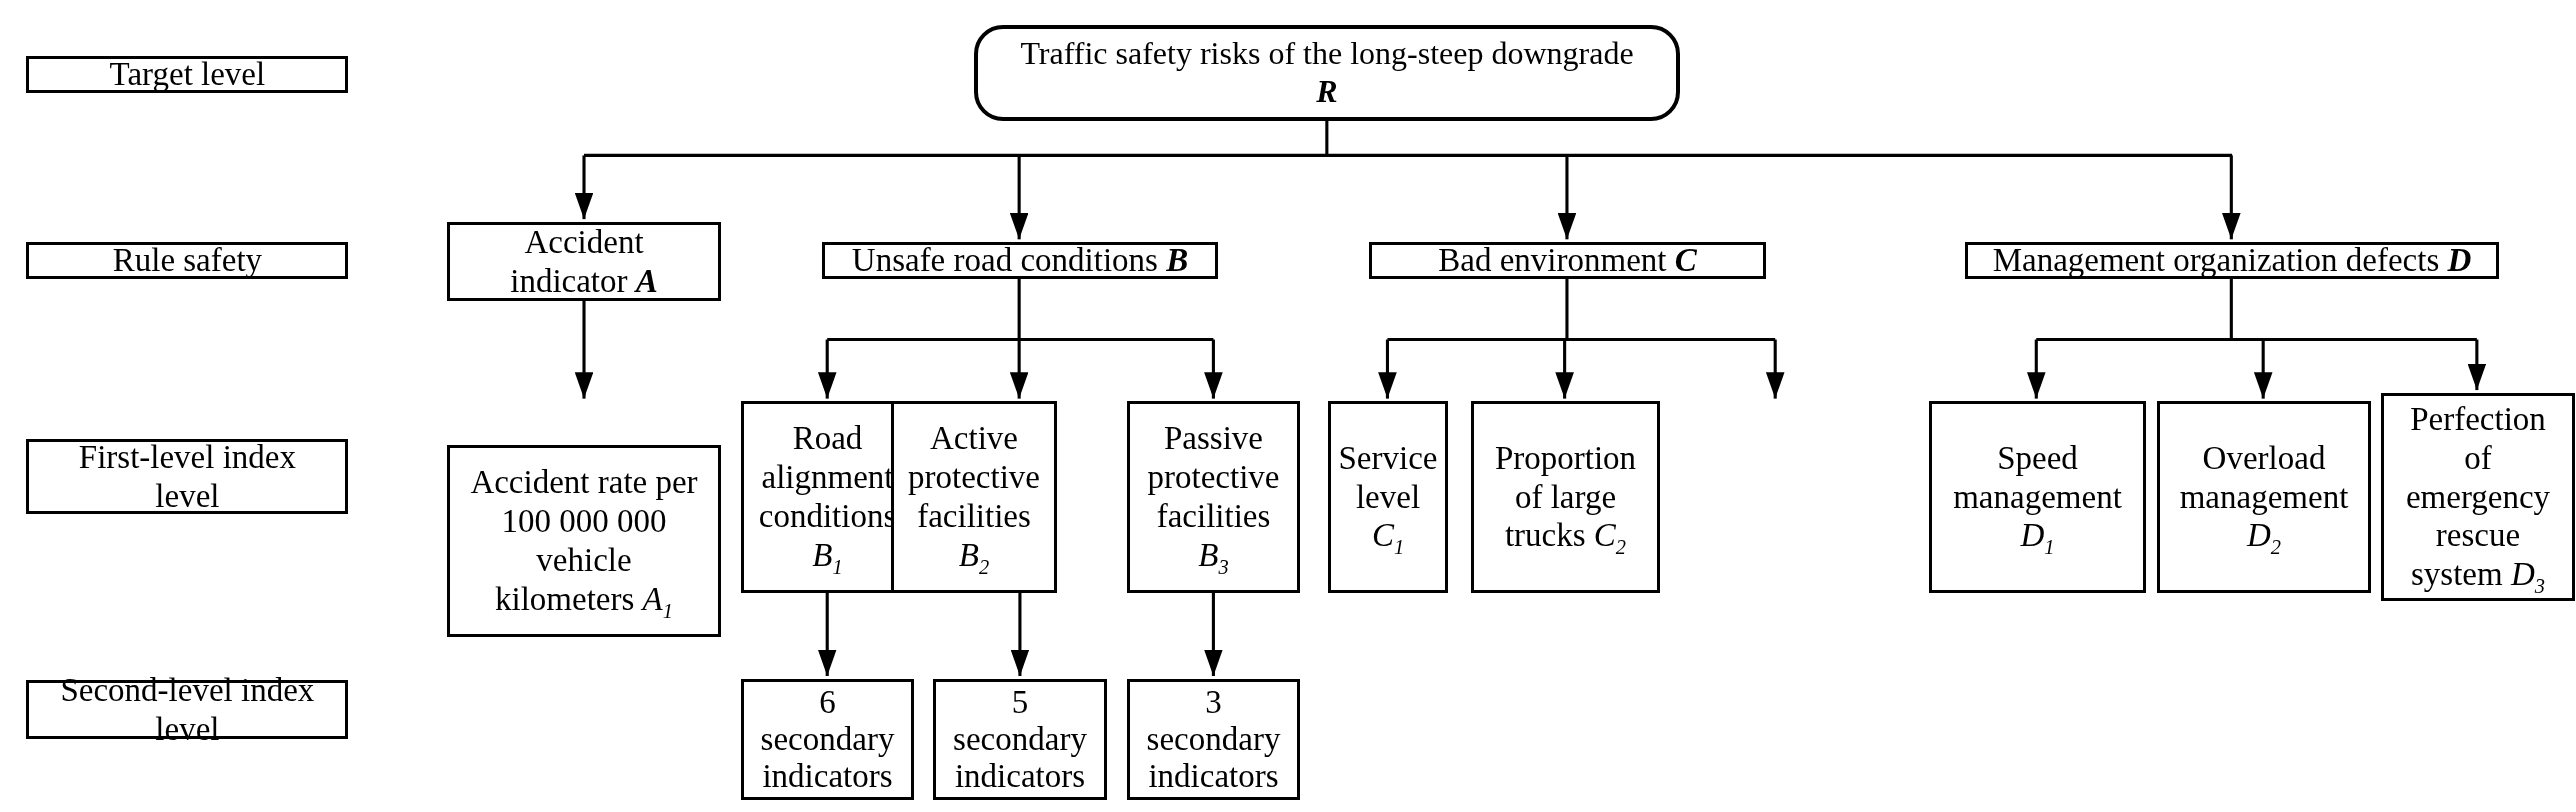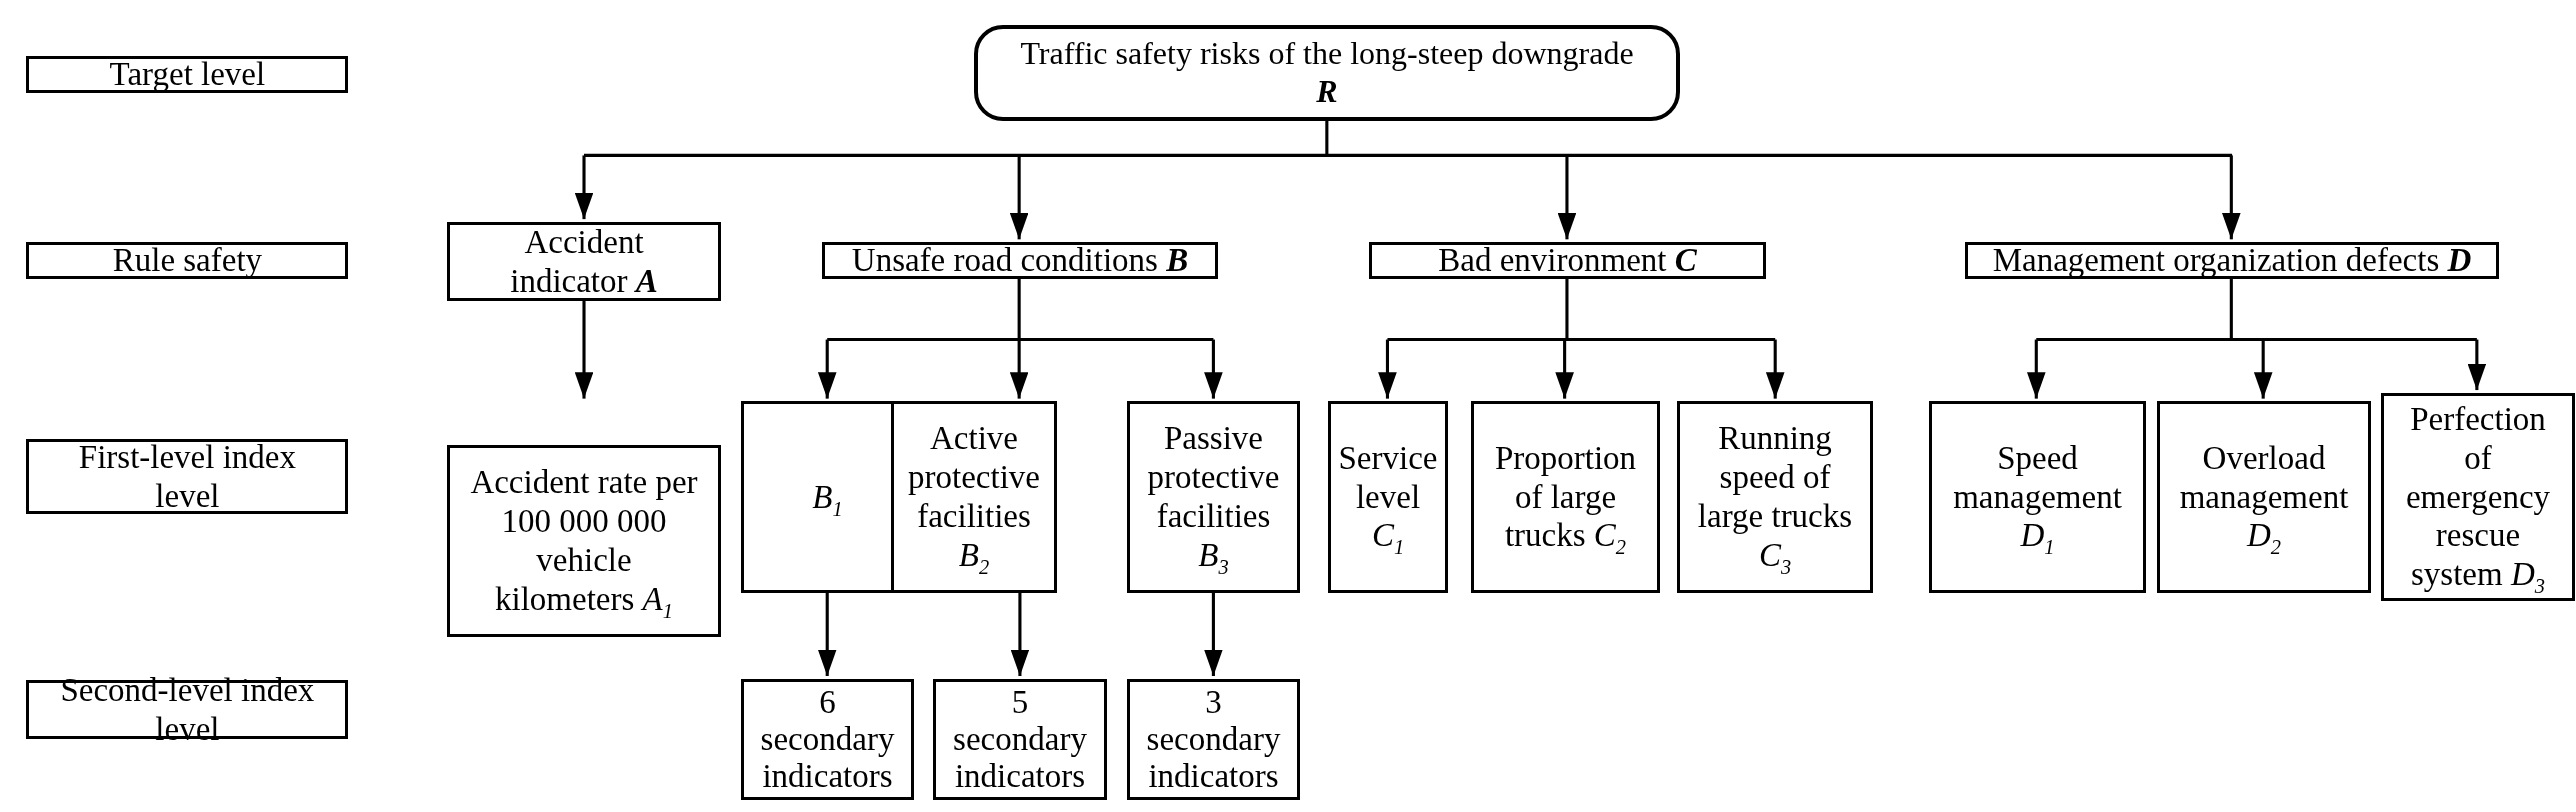--- a/index.html
+++ b/index.html
@@ -137,20 +137,23 @@
   <div class="node first-node" style="left:447px; top:401px; width:274px; height:192px;margin-top:44px;">
     <div class="inner">
       <span class="txt">Accident rate per
 100 000 000
 vehicle
 kilometers</span><span class="sym inline"><i>A</i><sub>1</sub></span>
     </div>
   </div>
   <div class="node first-node" style="left:741px; top:401px; width:173px; height:192px;">
     <div class="inner">
+      <span class="txt">Road
+alignment
+conditions</span>
       <span class="sym block"><i>B</i><sub>1</sub></span>
     </div>
   </div>
   <div class="node first-node" style="left:891px; top:401px; width:166px; height:192px;">
     <div class="inner">
       <span class="txt">Active
 protective
 facilities</span>
       <span class="sym block"><i>B</i><sub>2</sub></span>
     </div>
@@ -168,28 +171,20 @@
       <span class="txt">Service
 level</span>
       <span class="sym block"><i>C</i><sub>1</sub></span>
     </div>
   </div>
   <div class="node first-node" style="left:1471px; top:401px; width:189px; height:192px;">
     <div class="inner">
       <span class="txt">Proportion
 of large
 trucks</span><span class="sym inline"><i>C</i><sub>2</sub></span>
-    </div>
-  </div>
-  <div class="node first-node" style="left:1677px; top:401px; width:196px; height:192px;">
-    <div class="inner">
-      <span class="txt">Running
-speed of
-large trucks</span>
-      <span class="sym block"><i>C</i><sub>3</sub></span>
     </div>
   </div>
   <div class="node first-node" style="left:1929px; top:401px; width:217px; height:192px;">
     <div class="inner">
       <span class="txt">Speed
 management</span>
       <span class="sym block"><i>D</i><sub>1</sub></span>
     </div>
   </div>
   <div class="node first-node" style="left:2157px; top:401px; width:214px; height:192px;">

